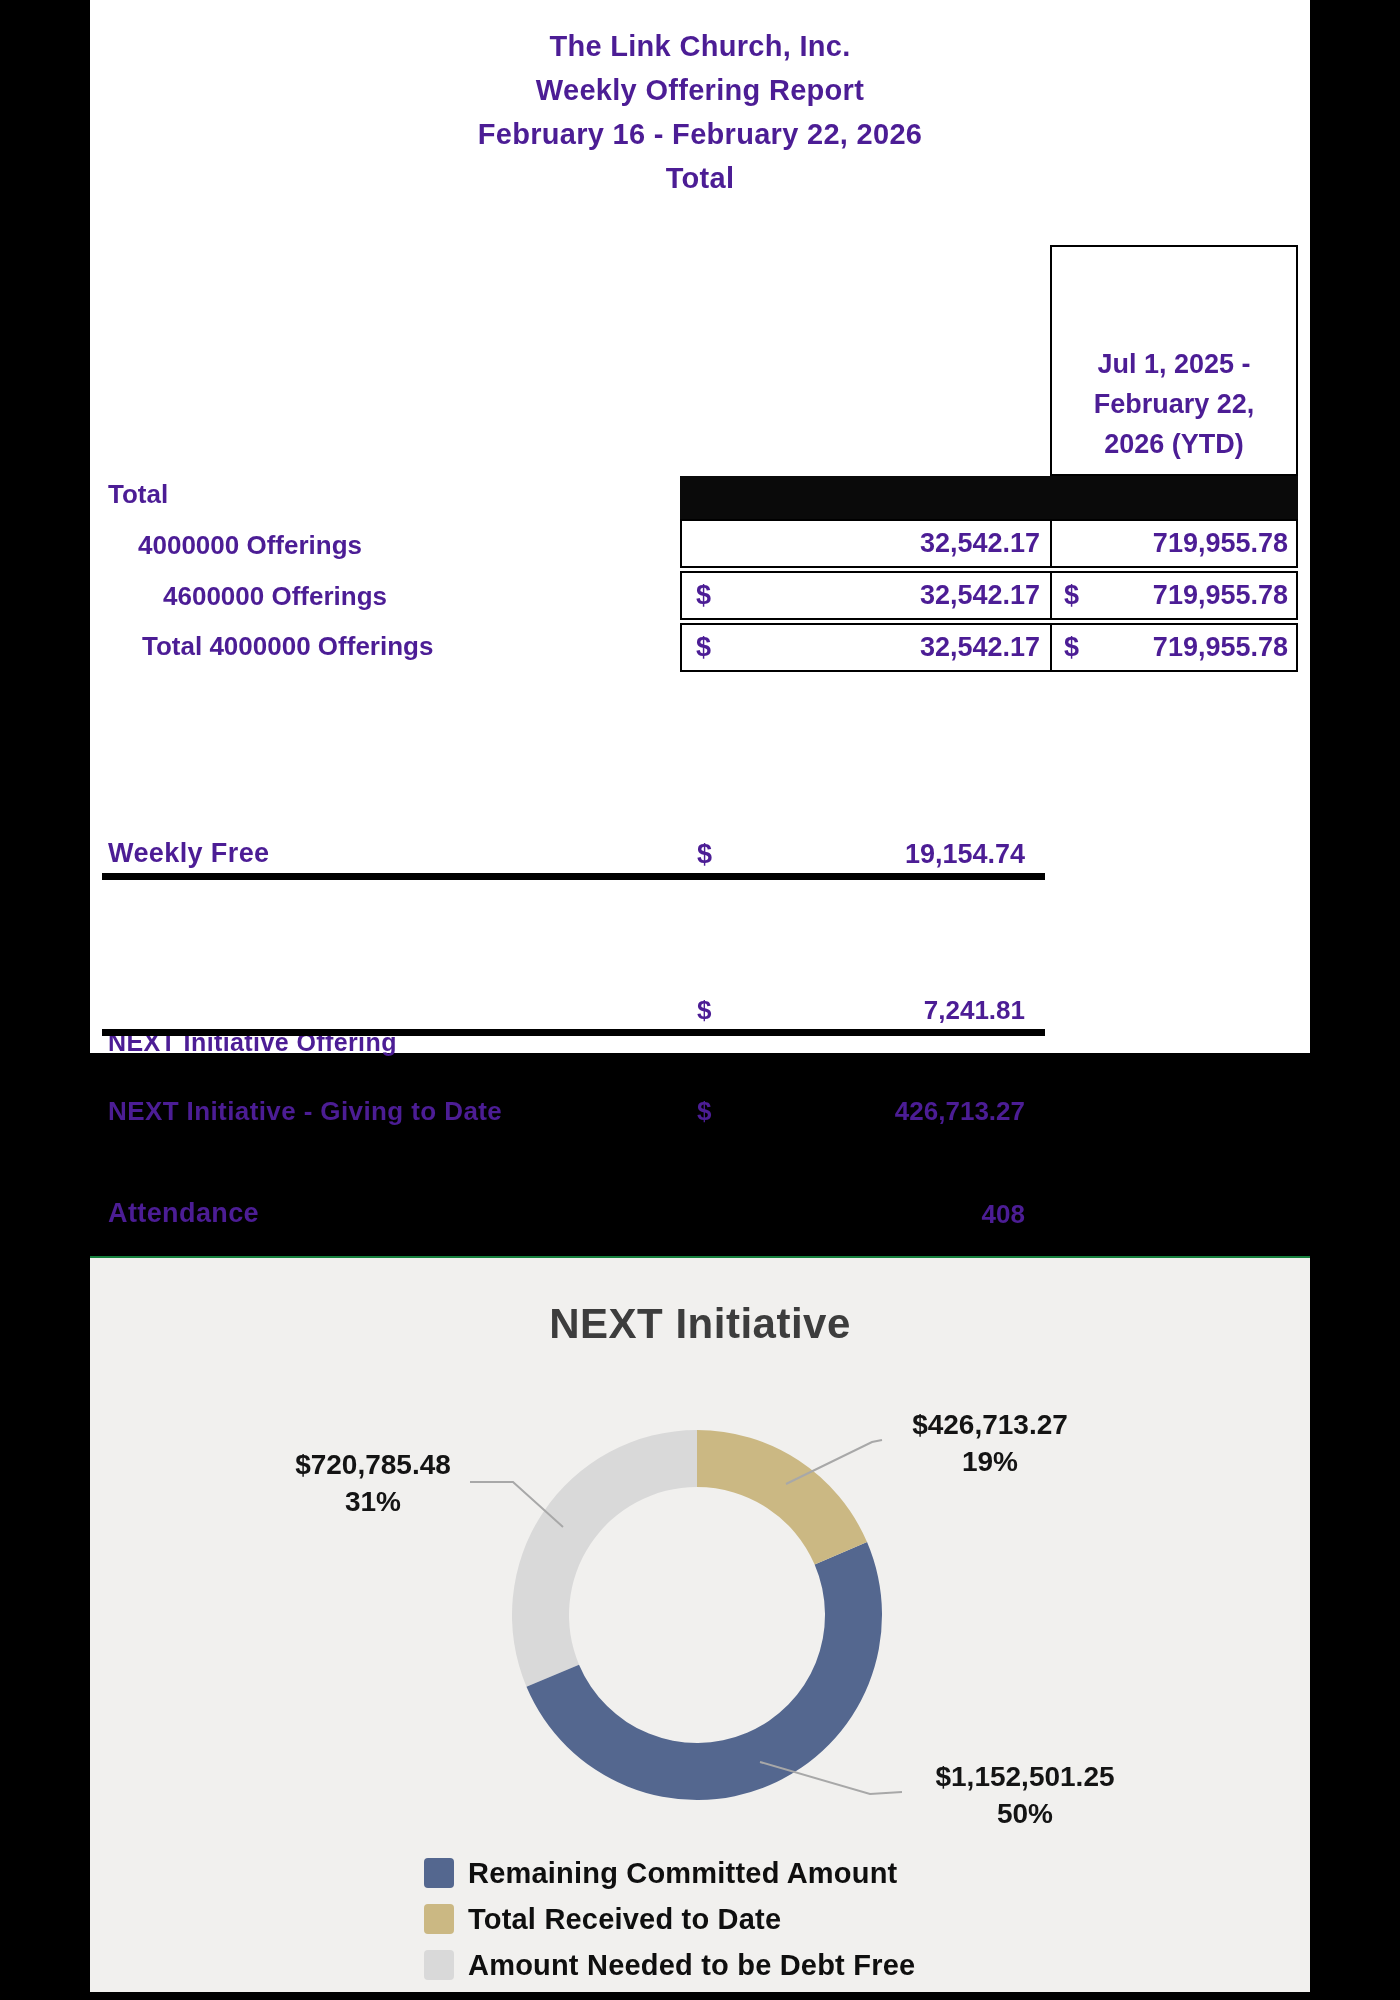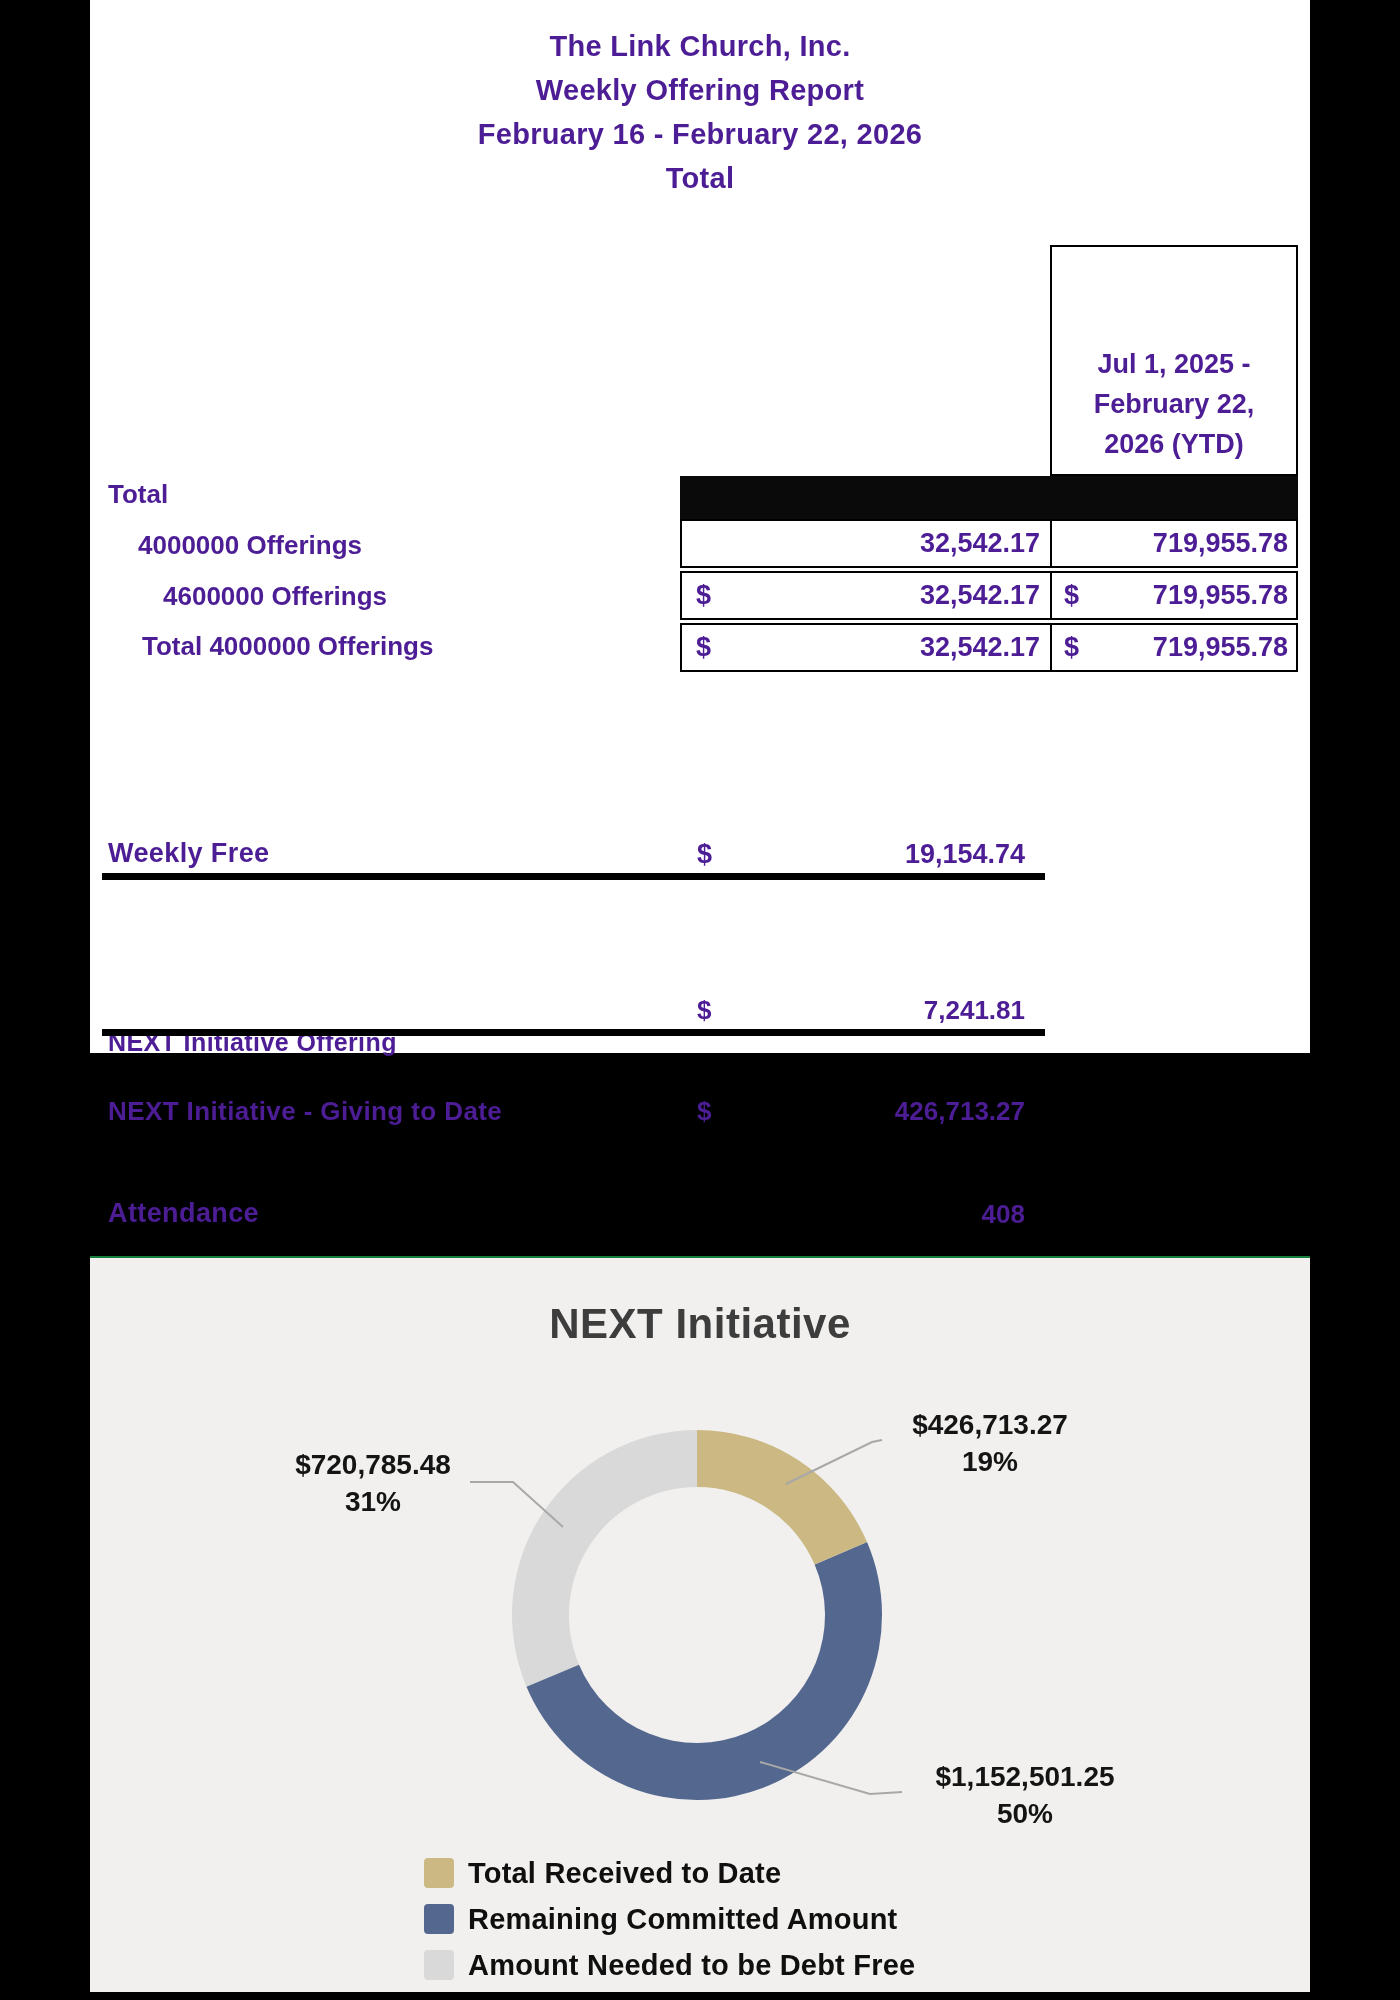--- a/index.html
+++ b/index.html
@@ -161,25 +161,25 @@
     <div>$720,785.48</div>
     <div>31%</div>
   </div>
   <div class="slice-label lab-remaining">
     <div>$1,152,501.25</div>
     <div>50%</div>
   </div>
 
   <div class="legend">
     <div class="legend-row">
+      <span class="legend-swatch" style="background: rgb(84, 103, 143);"></span>
+      <span class="legend-text">Remaining Committed Amount</span>
+    </div>
+    <div class="legend-row">
       <span class="legend-swatch" style="background: rgb(203, 184, 131);"></span>
       <span class="legend-text">Total Received to Date</span>
-    </div>
-    <div class="legend-row">
-      <span class="legend-swatch" style="background: rgb(84, 103, 143);"></span>
-      <span class="legend-text">Remaining Committed Amount</span>
     </div>
     <div class="legend-row">
       <span class="legend-swatch" style="background: rgb(217, 217, 217);"></span>
       <span class="legend-text">Amount Needed to be Debt Free</span>
     </div>
   </div>
 </div>
 
 </body></html>

